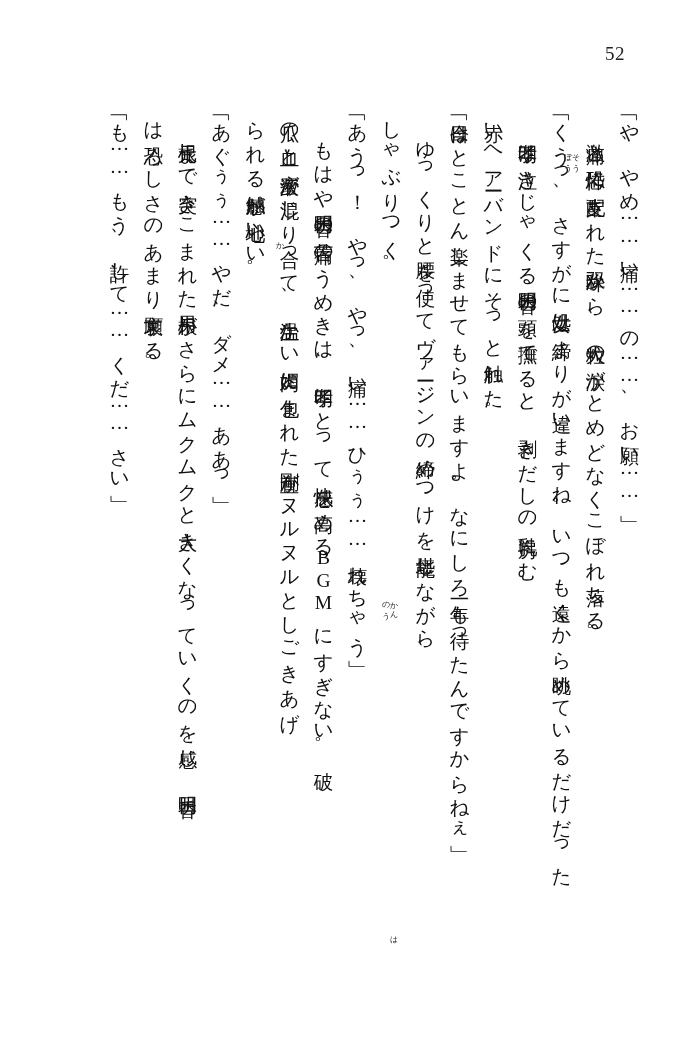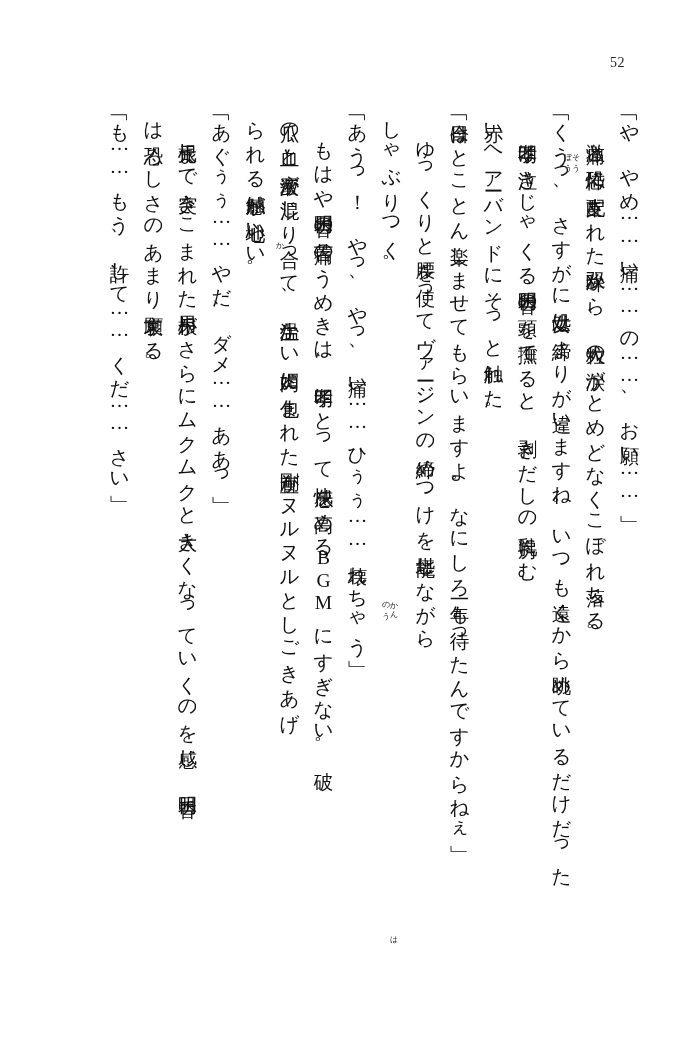--- a/index.html
+++ b/index.html
@@ -15,23 +15,23 @@
     color: #1a1a1a;
   }
   #page {
     position: relative;
     width: 697px;
     height: 1050px;
     background: #ffffff;
   }
   #page-number {
     position: absolute;
-    top: 55px;
+    top: 43px;
     right: 72px;
-    font-size: 14px;
+    font-size: 19px;
     letter-spacing: 0.5px;
     color: #222;
     font-family: "Liberation Serif", "DejaVu Serif", serif;
   }
   #text-body {
     position: absolute;
     top: 108px;
     right: 58px;
     left: 58px;
     bottom: 40px;

